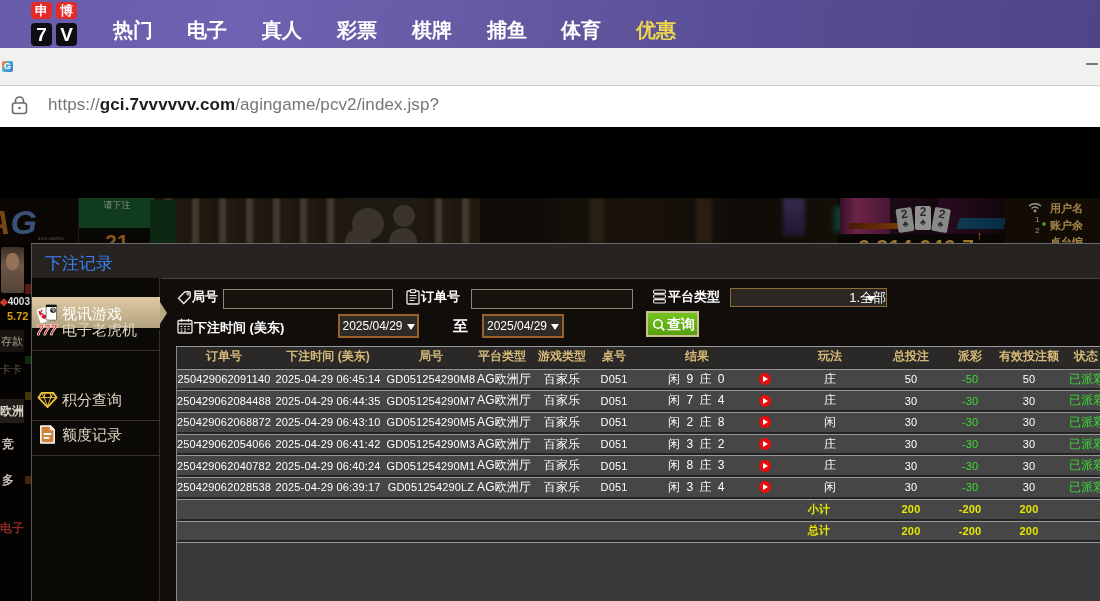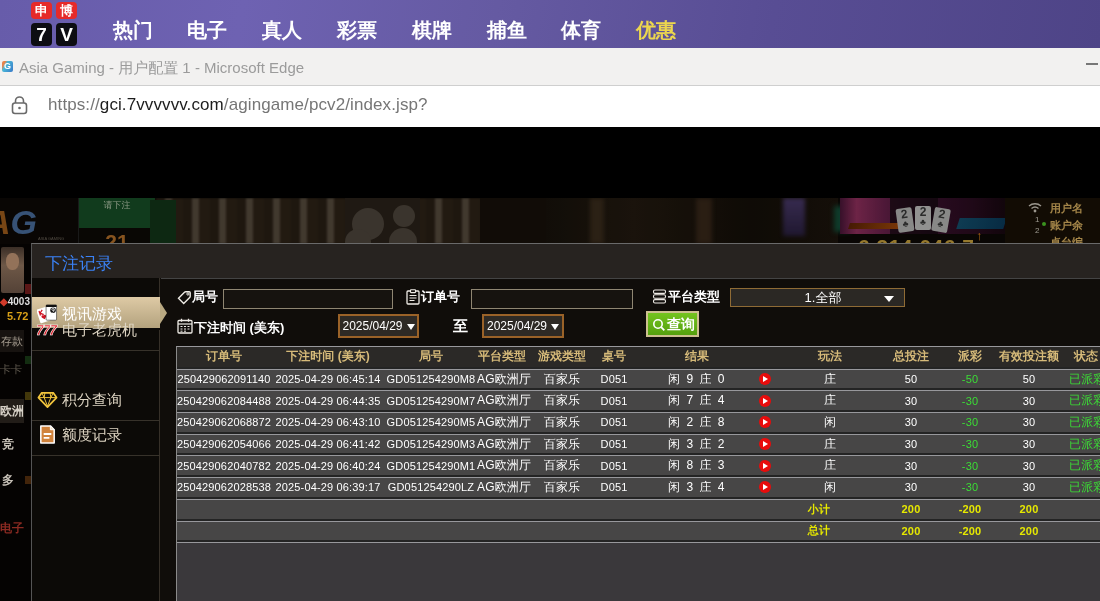--- a/index.html
+++ b/index.html
@@ -21,21 +21,21 @@
   #titlebar { left:0; top:48px; width:1100px; height:38px; background:#f2f1f0; border-bottom:1px solid #cfcfcf; }
   #titletext { left:19px; top:11px; font-size:15px; color:#9b9b9b; }
   #mindash { right:2px; top:15px; width:12px; height:2px; background:#777; }
   #favicon { left:2px; top:13px; width:11px; height:11px; border-radius:2px;
     background:linear-gradient(120deg,#e8834a 0%,#e8834a 20%,#49b8d8 35%,#3a78c8 100%);
     color:#fff; font-size:9px; line-height:11px; text-align:center; font-weight:bold; }
 
   
   #urlbar { left:0; top:86px; width:1100px; height:41px; background:#fff; }
   #urltext { left:48px; top:9px; font-size:17px; letter-spacing:0.1px; color:#767676; }
-  #urltext b { color:#1d1d1d; font-weight:normal; }
+  #urltext b { color:#1d1d1d; font-weight:bold; }
 
   
   #strip { left:0; top:198px; width:1100px; height:46px; background:#0d0906; overflow:hidden; }
 
   
   #leftcol { left:0; top:244px; width:31px; height:357px; background:#050302; overflow:hidden; }
 
   
   #modal { left:31px; top:243px; width:1069px; height:358px; background:#100d0a;
     border-top:1px solid #6a6a6a; border-left:1px solid #555; overflow:hidden; }
@@ -93,21 +93,20 @@
     <div class="abs nav" style="left:242px;">真人</div>
     <div class="abs nav" style="left:317px;">彩票</div>
     <div class="abs nav" style="left:467px;">捕鱼</div>
     <div class="abs nav" style="left:392px;">棋牌</div>
     <div class="abs nav" style="left:616px;color:#ecd64e;">优惠</div>
     <div class="abs nav" style="left:541px;">体育</div>
   </div>
 
   <div id="titlebar" class="abs">
     <div id="favicon" class="abs">G</div>
-    <div id="titletext" class="abs">Asia Gaming - 用户配置 1 - Microsoft Edge</div>
     <div id="mindash" class="abs"></div>
   </div>
 
   <div id="urlbar" class="abs">
     <svg class="abs" style="left:11px;top:10px;" width="17" height="19" viewBox="0 0 17 19">
       <rect x="1.5" y="7" width="14" height="10.5" rx="2.5" fill="none" stroke="#6a6a6a" stroke-width="1.6"></rect>
       <path d="M 4.5 7 L 4.5 5 A 4 4 0 0 1 12.5 5 L 12.5 7" fill="none" stroke="#6a6a6a" stroke-width="1.6"></path>
       <circle cx="8.5" cy="12" r="1.3" fill="#6a6a6a"></circle>
     </svg>
     <div id="urltext" class="abs">https://<b>gci.7vvvvvv.com</b>/agingame/pcv2/index.jsp?</div>
@@ -253,21 +252,21 @@
         <path d="M3.5 6.5 h7 M3.5 9 h7 M3.5 11.5 h5" stroke="#efece6" stroke-width="1"></path>
       </svg>
       <div class="abs lbl" style="left:260px;top:9px;">订单号</div>
       <div class="abs inp" style="left:310px;top:10px;width:162px;"></div>
       <svg class="abs" style="left:491px;top:10px;" width="15" height="15" viewBox="0 0 15 15">
         <rect x="1.5" y="1" width="12" height="3.4" rx="1.4" fill="none" stroke="#efece6" stroke-width="1.1"></rect>
         <rect x="1.5" y="5.8" width="12" height="3.4" rx="1.4" fill="none" stroke="#efece6" stroke-width="1.1"></rect>
         <rect x="1.5" y="10.6" width="12" height="3.4" rx="1.4" fill="none" stroke="#efece6" stroke-width="1.1"></rect>
       </svg>
       <div class="abs lbl" style="left:507px;top:9px;">平台类型</div>
-      <div class="abs datebox" style="left:569px;top:9px;width:175px;height:19px;text-align:center;padding-left:11px;border:1px solid #8f6b35;font-size:13px;line-height:17px;background:#2b2824;">1.全部
+      <div class="abs datebox" style="left:569px;top:9px;width:157px;height:19px;text-align:right;padding-left:11px;border:1px solid #8f6b35;font-size:13px;line-height:17px;background:#2b2824;">1.全部
         <span style="position:absolute;right:10px;top:7px;width:0;height:0;border-left:5px solid transparent;border-right:5px solid transparent;border-top:6px solid #fff;"></span>
       </div>
 
       <svg class="abs" style="left:16px;top:39px;" width="16" height="16" viewBox="0 0 16 16">
         <rect x="1" y="2.5" width="14" height="12.5" rx="1" fill="none" stroke="#efece6" stroke-width="1.3"></rect>
         <path d="M1 6 h14" stroke="#efece6" stroke-width="1.2"></path>
         <path d="M4.5 0.8 v3 M11.5 0.8 v3" stroke="#efece6" stroke-width="1.3"></path>
         <path d="M3.5 8.5 h2 M7 8.5 h2 M10.5 8.5 h2 M3.5 11 h2 M7 11 h2 M10.5 11 h2 M3.5 13.2 h2 M7 13.2 h2" stroke="#efece6" stroke-width="1"></path>
       </svg>
       <div class="abs lbl" style="left:33px;top:40px;">下注时间 (美东)</div>

